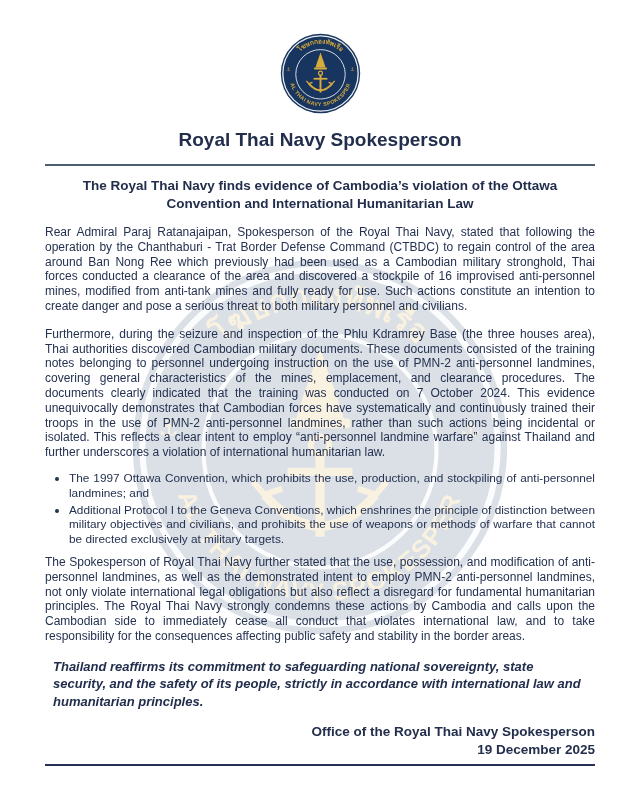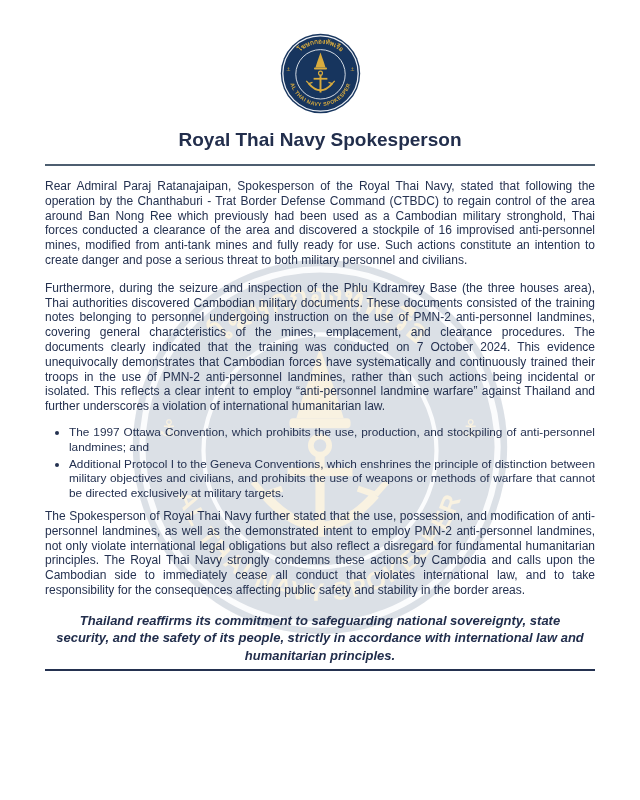--- a/index.html
+++ b/index.html
@@ -66,21 +66,20 @@
   ul.points li {
     font-size: 11.8px;
     line-height: 14.8px;
     font-weight: 500;
     text-align: justify;
     margin-bottom: 2px;
   }
   .para.after-list { margin-top: 8px; }
   .closing {
     margin-top: 14px;
-    text-align: center;
     font-size: 13px;
     line-height: 17.5px;
     font-weight: 700;
     font-style: italic;
     color: #222e4c;
     padding: 0 8px;
   }
   .signoff {
     margin-top: 13px;
     text-align: right;
@@ -138,32 +137,37 @@
             <path d="M35.5 62.5 l-3 -3.4 M35.5 62.5 l4.6 -1.6 M64.5 62.5 l3 -3.4 M64.5 62.5 l-4.6 -1.6" fill="none" stroke="#d8ab3e" stroke-width="1.6"></path>
           </g>
         </g>
       </svg>
     </div>
 
     <div class="doc-title">Royal Thai Navy Spokesperson</div>
 
     <div class="divider-top"></div>
 
+    <div class="headline">The Royal Thai Navy finds evidence of Cambodia’s violation of the Ottawa Convention and International Humanitarian Law</div>
 
     <p class="para">Rear Admiral Paraj Ratanajaipan, Spokesperson of the Royal Thai Navy, stated that following the operation by the Chanthaburi - Trat Border Defense Command (CTBDC) to regain control of the area around Ban Nong Ree which previously had been used as a Cambodian military stronghold, Thai forces conducted a clearance of the area and discovered a stockpile of 16 improvised anti-personnel mines, modified from anti-tank mines and fully ready for use. Such actions constitute an intention to create danger and pose a serious threat to both military personnel and civilians.</p>
 
     <p class="para">Furthermore, during the seizure and inspection of the Phlu Kdramrey Base (the three houses area), Thai authorities discovered Cambodian military documents. These documents consisted of the training notes belonging to personnel undergoing instruction on the use of PMN-2 anti-personnel landmines, covering general characteristics of the mines, emplacement, and clearance procedures. The documents clearly indicated that the training was conducted on 7 October 2024. This evidence unequivocally demonstrates that Cambodian forces have systematically and continuously trained their troops in the use of PMN-2 anti-personnel landmines, rather than such actions being incidental or isolated. This reflects a clear intent to employ “anti-personnel landmine warfare” against Thailand and further underscores a violation of international humanitarian law.</p>
 
 
     <ul class="points">
       <li>The 1997 Ottawa Convention, which prohibits the use, production, and stockpiling of anti-personnel landmines; and</li>
       <li>Additional Protocol I to the Geneva Conventions, which enshrines the principle of distinction between military objectives and civilians, and prohibits the use of weapons or methods of warfare that cannot be directed exclusively at military targets.</li>
     </ul>
 
     <p class="para after-list">The Spokesperson of Royal Thai Navy further stated that the use, possession, and modification of anti-personnel landmines, as well as the demonstrated intent to employ PMN-2 anti-personnel landmines, not only violate international legal obligations but also reflect a disregard for fundamental humanitarian principles. The Royal Thai Navy strongly condemns these actions by Cambodia and calls upon the Cambodian side to immediately cease all conduct that violates international law, and to take responsibility for the consequences affecting public safety and stability in the border areas.</p>
 
     <div class="closing">Thailand reaffirms its commitment to safeguarding national sovereignty, state security, and the safety of its people, strictly in accordance with international law and humanitarian principles.</div>
 
+    <div class="signoff">
+      <div>Office of the Royal Thai Navy Spokesperson</div>
+      <div>19 December 2025</div>
+    </div>
 
     <div class="divider-bottom"></div>
 
   </div>
 </div>
 
 </body></html>

